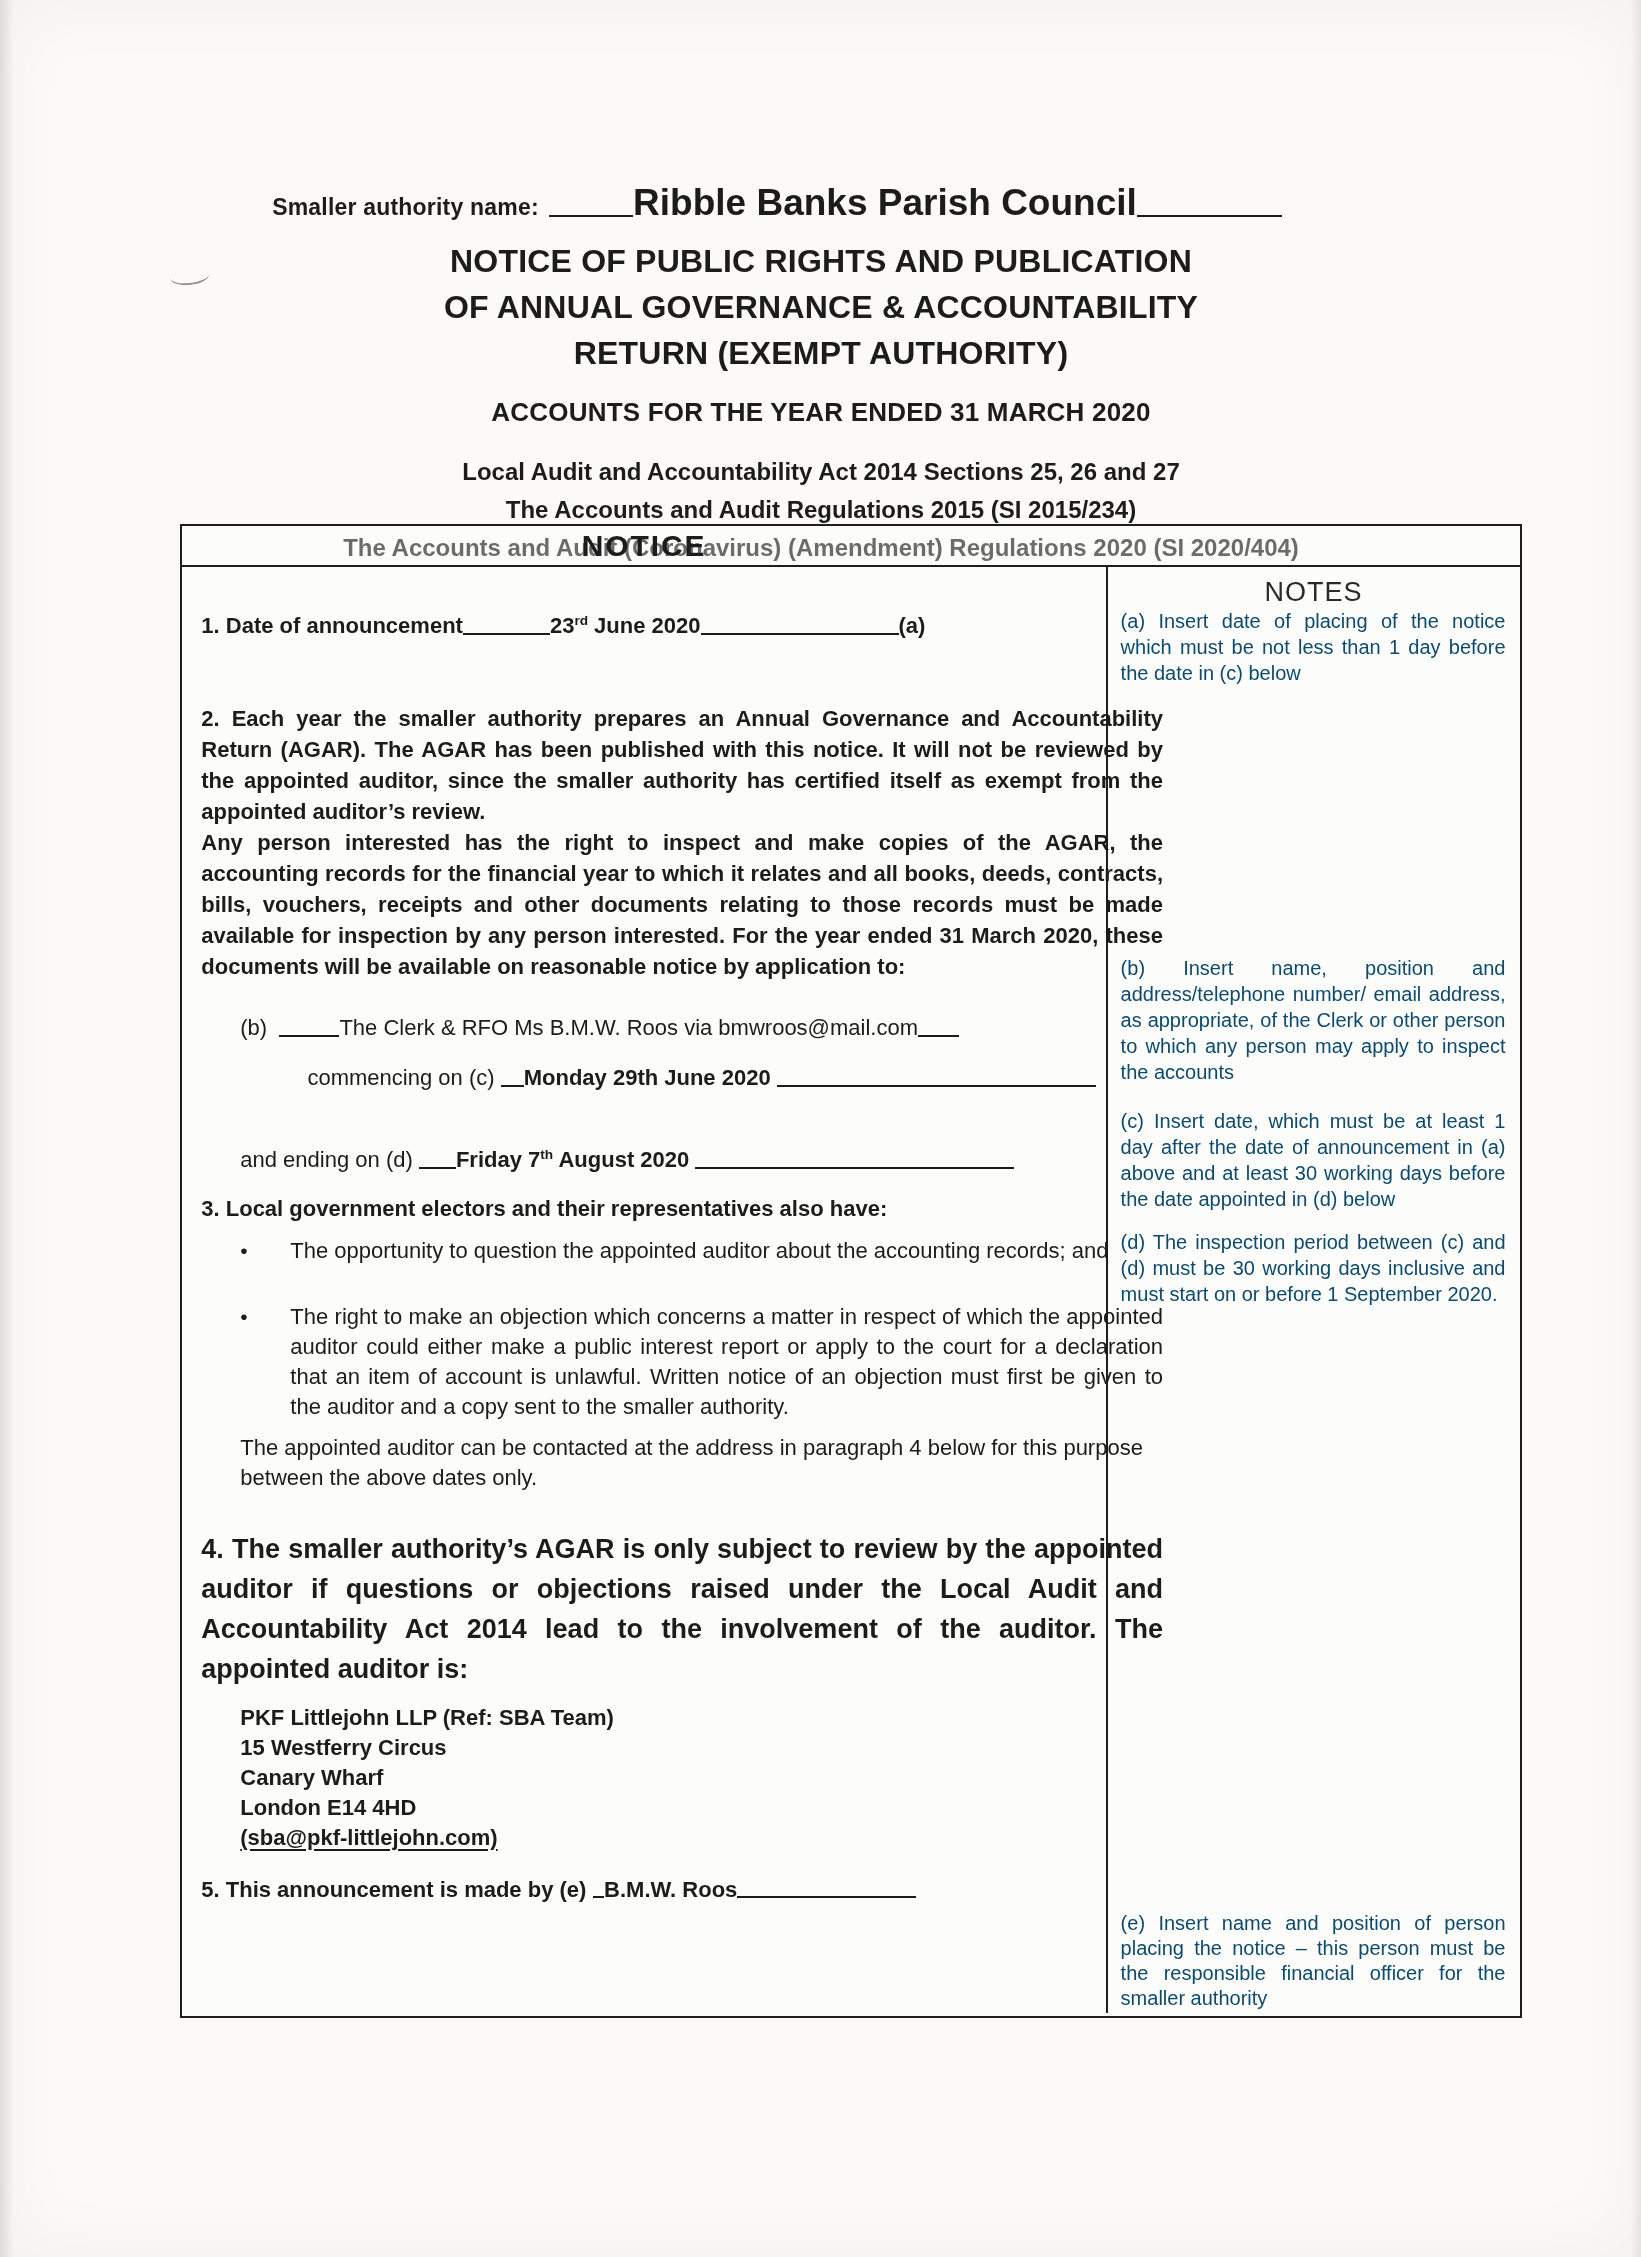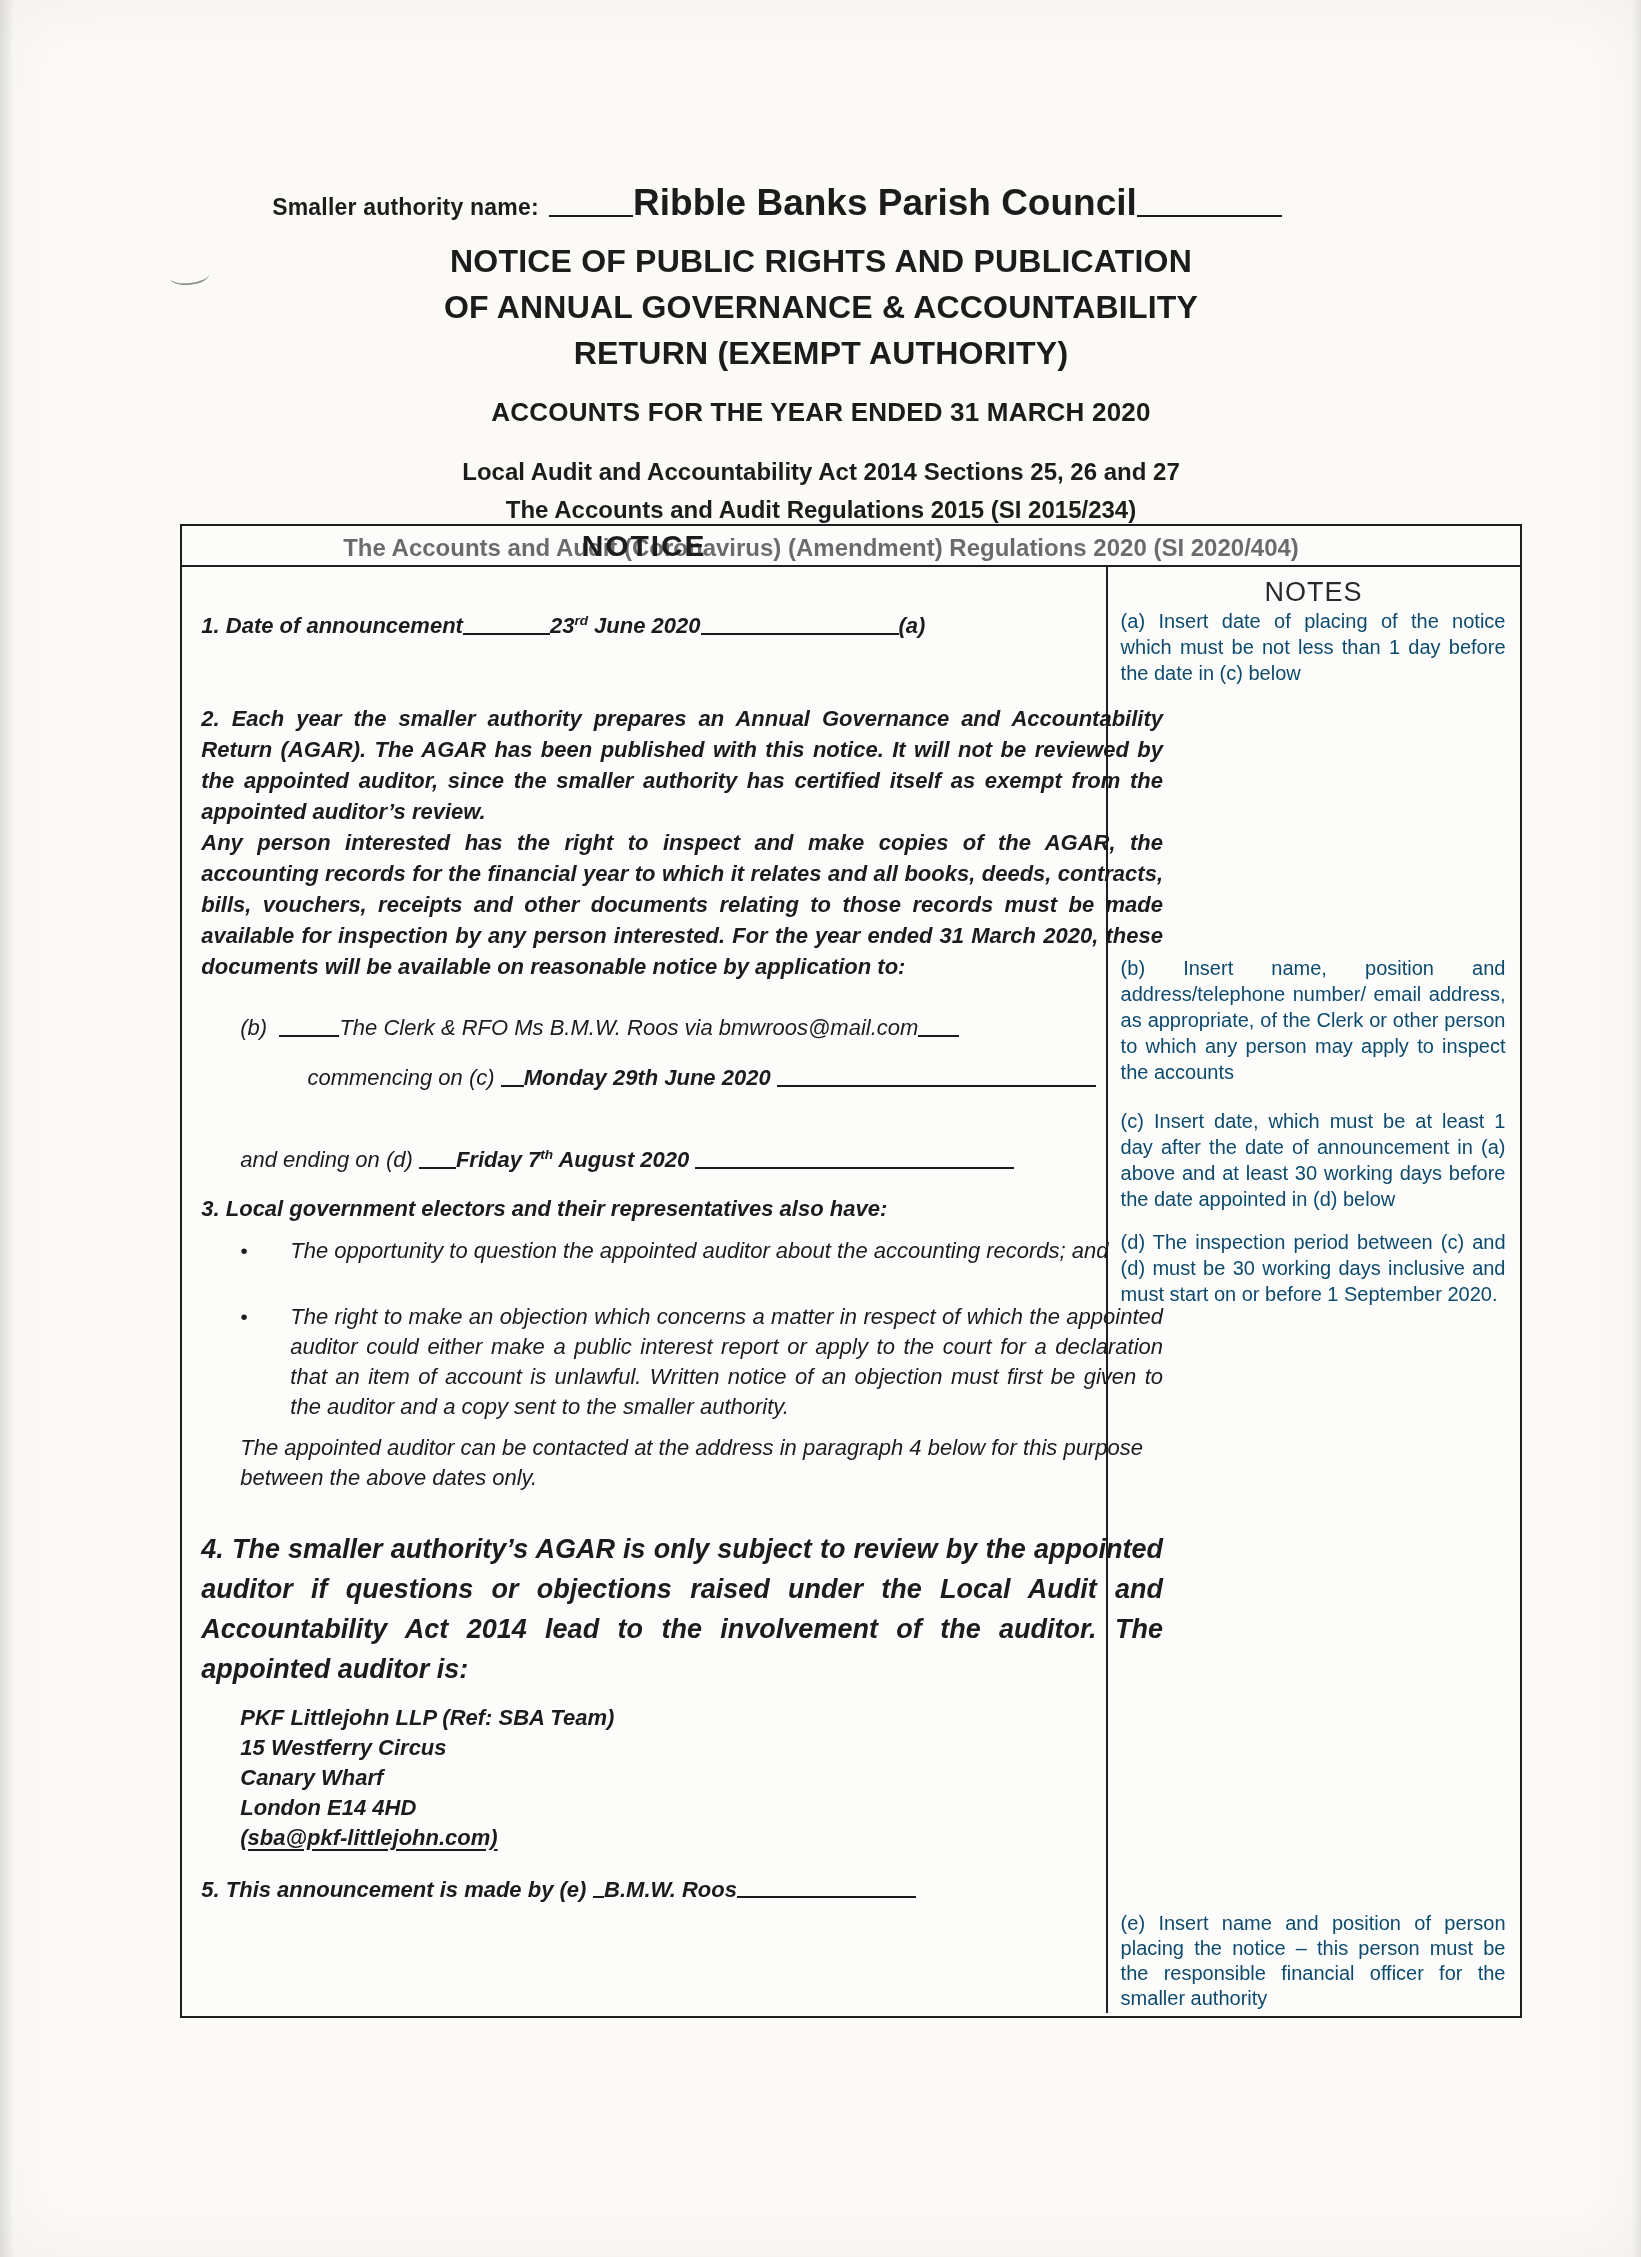--- a/index.html
+++ b/index.html
@@ -44,21 +44,21 @@
   }
   .t-header { display:flex; height:39px; border-bottom:2.9px solid #1e1e1e; }
   .th-notice { width:924px; box-sizing:border-box; text-align:center;
                font-size:30px; font-weight:bold; letter-spacing:1.9px; line-height:39px; }
   .th-notes  { flex:1; box-sizing:border-box; border-left:1.9px solid #1e1e1e; text-align:center;
                font-size:27px; font-weight:normal; letter-spacing:1px; line-height:39px; color:#2a2a2a;margin-top:47px; }
   .t-body { position:relative; height:1446px; }
   .divider { position:absolute; left:924px; top:0; bottom:0; width:1.9px; background:#1e1e1e; }
 
   
-  .notice-col { position:absolute; left:0; top:0; width:1006px; box-sizing:border-box; padding:0 25px 0 19.3px;font-style:italic; }
+  .notice-col { position:absolute; left:0; top:0; width:1006px; box-sizing:border-box; padding:0 25px 0 19.3px; }
   .b { font-weight:bold; }
   .row-item1 { margin-top:45px; font-size:22px; font-weight:bold; white-space:nowrap; }
   .para2 { margin-top:64px; font-size:22px; font-weight:bold; line-height:31px; text-align:justify; }
   .row-b { margin-top:32px; padding-left:39px; font-size:22px; white-space:nowrap; }
   .row-commencing { margin-top:23px; padding-left:39px; font-size:22px; white-space:nowrap;text-align:center; }
   .row-ending { margin-top:55px; padding-left:39px; font-size:22px; white-space:nowrap; }
   .row-item3 { margin-top:23px; font-size:22px; font-weight:bold; }
   .bullet { display:flex; margin-top:13.5px; padding-left:39px; font-size:22px; line-height:30px; }
   .bullet.second { margin-top:36px; }
   .bullet .dot { width:50px; flex:0 0 50px; font-size:21px; }

